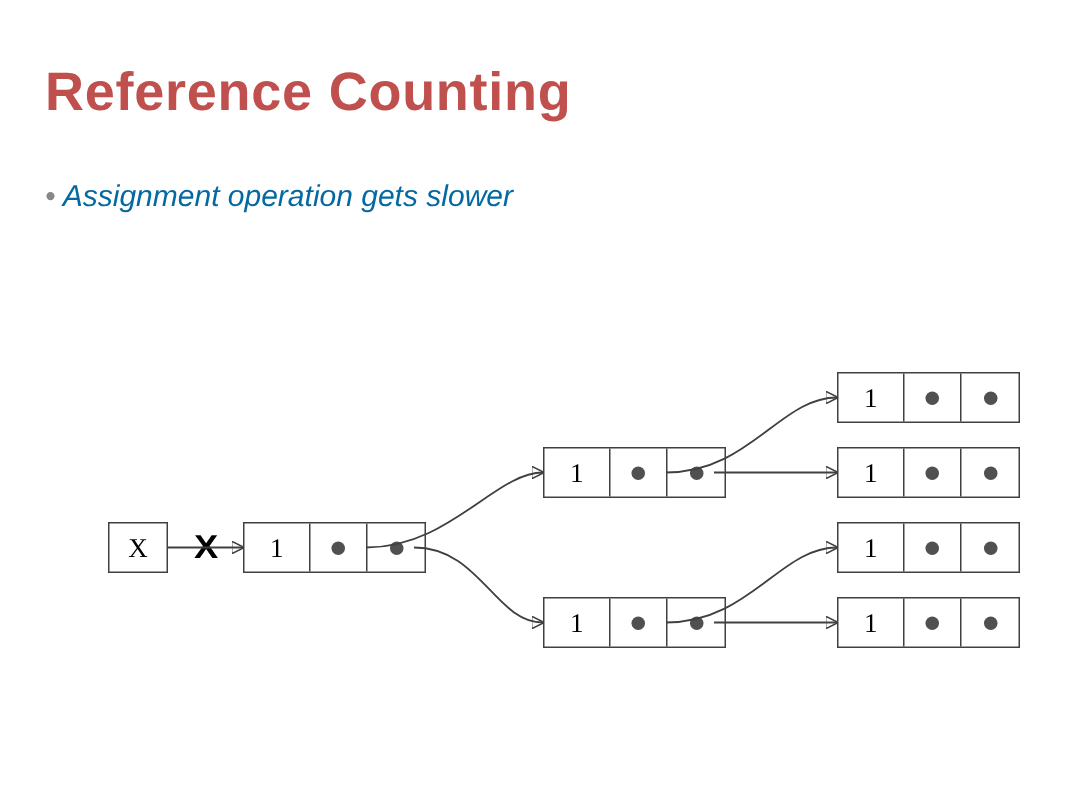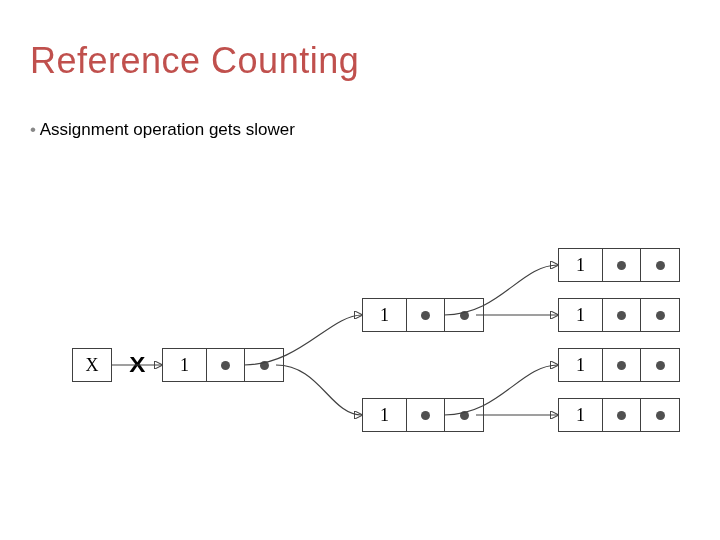--- a/index.html
+++ b/index.html
@@ -15,30 +15,31 @@
   .slide {
     width: 720px;
     height: 540px;
     position: relative;
   }
   .title {
     position: absolute;
     left: 30px;
     top: 40px;
     font-size: 36px;
-    font-weight: 400;
+    font-weight: 700;
     color: #c0504d;
     letter-spacing: 0.5px;
   }
   .bullet {
     position: absolute;
     left: 30px;
     top: 120px;
-    font-size: 17px;
-    color: #000000;
+    font-size: 20px;
+    color: #0369a1;
+    font-style: italic;
   }
   .bullet::before {
     content: "• ";
     color: #888;
   }
   .box {
     position: absolute;
     border: 1px solid #404040;
     background: #fff;
     display: flex;

